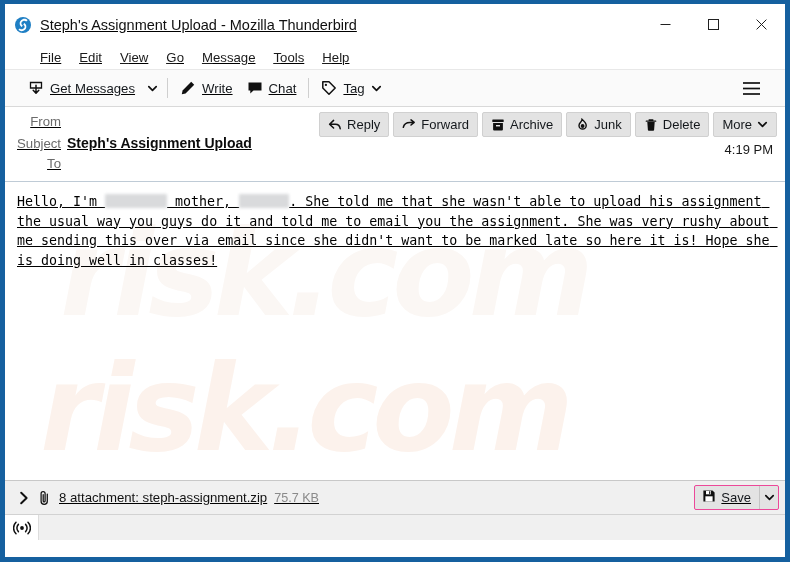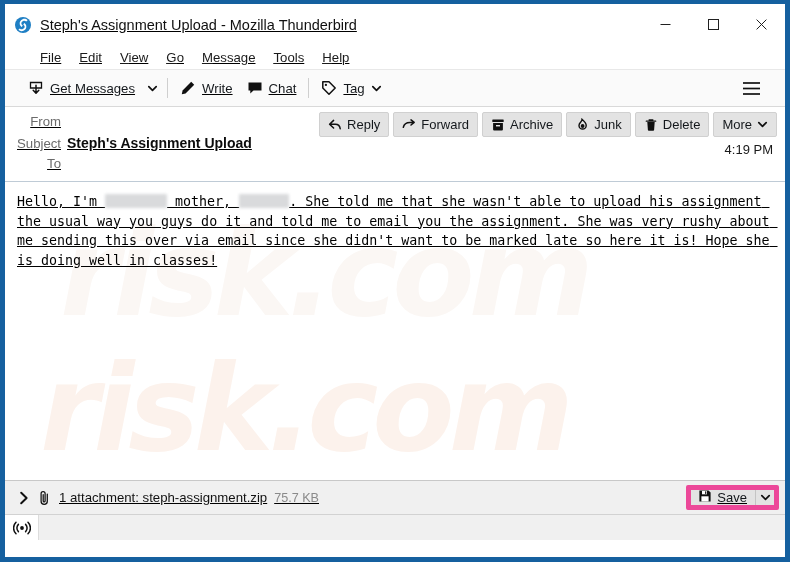--- a/index.html
+++ b/index.html
@@ -247,21 +247,21 @@
     font-size: 15px; font-weight: 700; color: #1a1a1a;
   }
   .clipicon { margin: 0 7px 0 2px; display: flex; align-items: center; }
   .attachtext { font-size: 13.2px; color: #121212; white-space: nowrap; }
   .attachsize { font-size: 12.6px; color: #8a8a8a; margin-left: 7px; white-space: nowrap; }
   .attach-fill { flex: 1 1 auto; }
   .savebtn {
     display: flex; align-items: center;
     height: 25px;
     background: #e3e3e3;
-    border: 5px solid #ec4899;
+    border: 1px solid #ec4899;
     border-radius: 2px;
   }
   .savebtn-main {
     display: flex; align-items: center; gap: 5px;
     padding: 0 8px 0 7px;
     height: 100%;
     font-size: 13px; color: #14181c;
   }
   .savebtn-arrow {
     width: 19px; height: 100%;
@@ -475,21 +475,21 @@
         <div class="expander">
           <svg width="12" height="14" viewBox="0 0 12 14">
               <path d="M3.2 1.8L8.6 7l-5.4 5.2" fill="none" stroke="#101010" stroke-width="2" stroke-linecap="round" stroke-linejoin="round"></path>
             </svg>
         </div>
         <span class="clipicon">
           <svg width="15" height="16" viewBox="0 0 15 16">
             <path d="M10.3 4.1v7.2a3.1 3.1 0 0 1-6.2 0V3.6a2 2 0 0 1 4 0v7.4a.95.95 0 0 1-1.9 0V4.5" fill="none" stroke="#101010" stroke-width="1.25" stroke-linecap="round"></path>
           </svg>
         </span>
-        <span class="attachtext">1 attachment: steph-assignment.zip</span>
+        <span class="attachtext">8 attachment: steph-assignment.zip</span>
         <span class="attachsize">75.7 KB</span>
         <span class="attach-fill"></span>
         <div class="savebtn">
           <div class="savebtn-main">
             <span class="ico">
               <svg width="14" height="14" viewBox="0 0 14 14">
                 <path d="M1.4 1.4h9.1l2.1 2.1v9.1H1.4z" fill="#101010"></path>
                 <rect x="4" y="1.9" width="5" height="3.4" fill="#ffffff"></rect>
                 <rect x="7.1" y="2.3" width="1.2" height="2.6" fill="#101010"></rect>
                 <rect x="3.4" y="7.3" width="7.2" height="5.2" fill="#ffffff"></rect>

